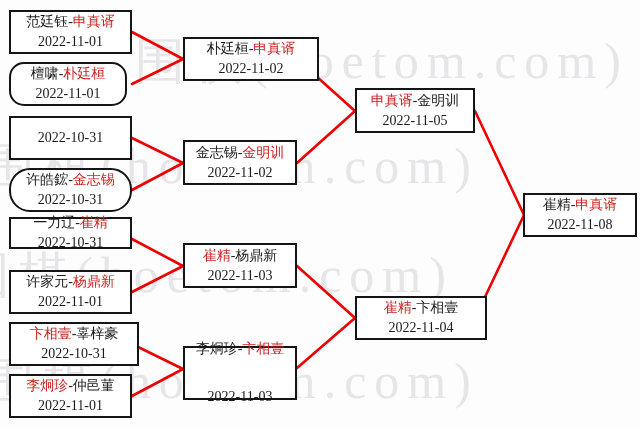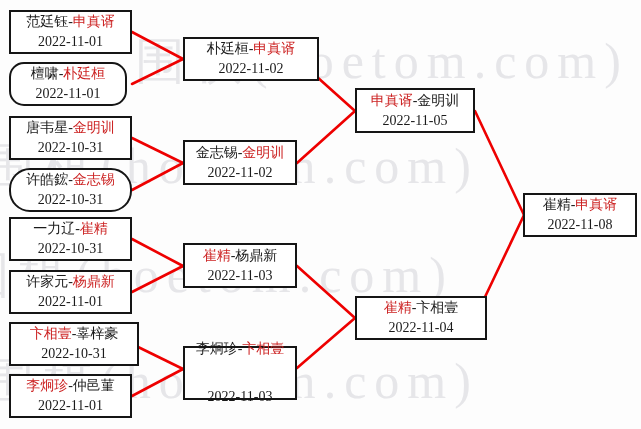--- a/index.html
+++ b/index.html
@@ -55,28 +55,27 @@
 
   <div class="match-box" style="left:9px;top:10px;width:123px;height:44px;">
     <div class="name-line"><span>范廷钰</span><span>-</span><span class="winner">申真谞</span></div>
     <div class="date-line">2022-11-01</div>
   </div>
   <div class="match-box" style="left:9px;top:62px;width:118px;height:44px;border-radius:15px;">
     <div class="name-line"><span>檀啸</span><span>-</span><span class="winner">朴廷桓</span></div>
     <div class="date-line">2022-11-01</div>
   </div>
   <div class="match-box" style="left:9px;top:116px;width:123px;height:44px;">
-    <div class="name-line"><span>唐韦星</span><span>-</span><span class="winner">金明训</span></div>
     <div class="date-line">2022-10-31</div>
   </div>
   <div class="match-box" style="left:9px;top:168px;width:123px;height:44px;border-radius:21px;">
     <div class="name-line"><span>许皓鋐</span><span>-</span><span class="winner">金志锡</span></div>
     <div class="date-line">2022-10-31</div>
   </div>
-  <div class="match-box" style="left:9px;top:217px;width:123px;height:44px;">
+  <div class="match-box" style="left:9px;top:217px;width:123px;height:32px;">
     <div class="name-line"><span>一力辽</span><span>-</span><span class="winner">崔精</span></div>
     <div class="date-line">2022-10-31</div>
   </div>
   <div class="match-box" style="left:9px;top:270px;width:123px;height:44px;">
     <div class="name-line"><span>许家元</span><span>-</span><span class="winner">杨鼎新</span></div>
     <div class="date-line">2022-11-01</div>
   </div>
   <div class="match-box" style="left:9px;top:322px;width:130px;height:44px;font-family:Liberation Serif, serif;">
     <div class="name-line"><span class="winner">卞相壹</span><span>-</span><span>辜梓豪</span></div>
     <div class="date-line">2022-10-31</div>

